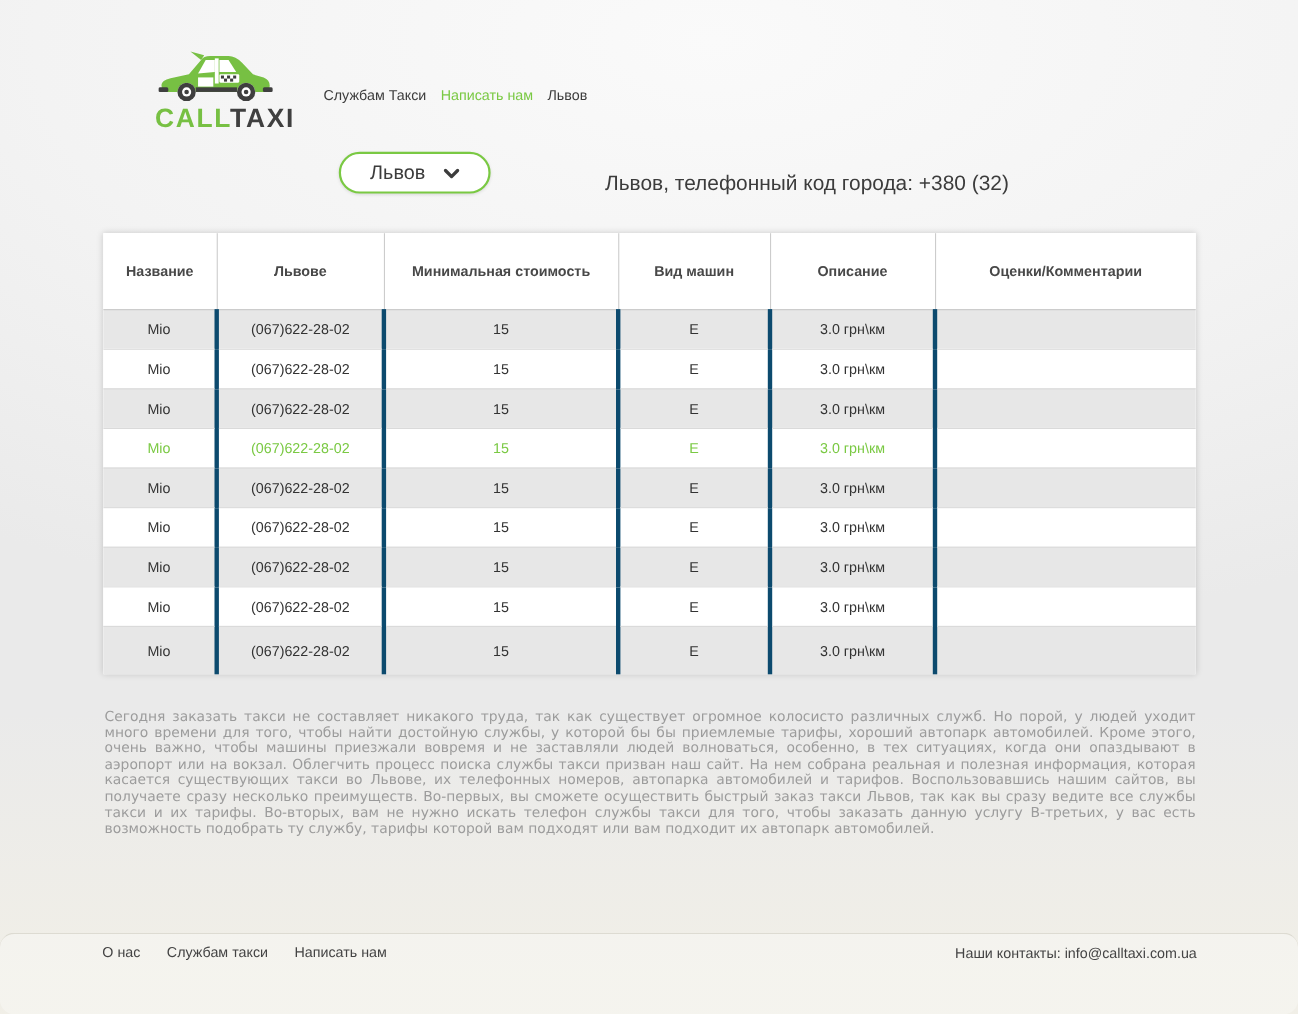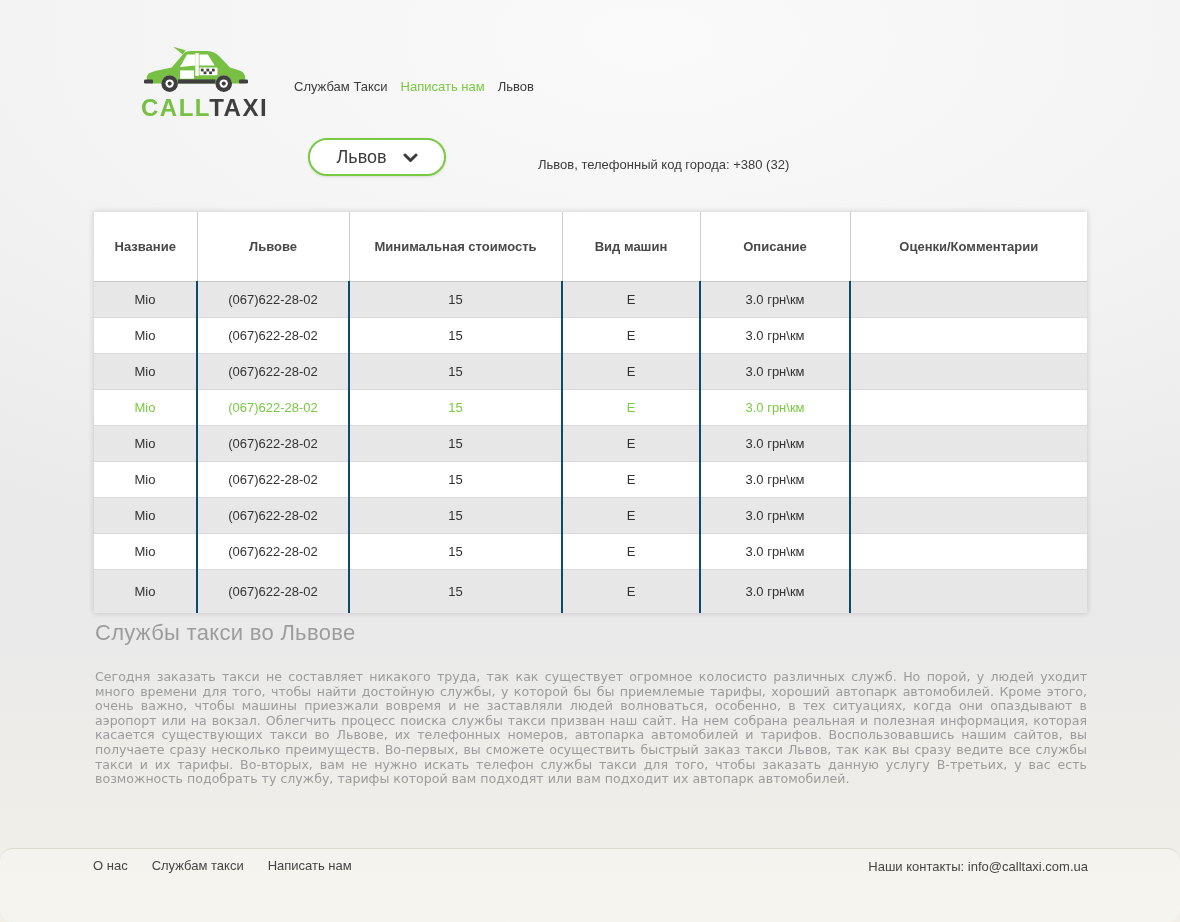--- a/index.html
+++ b/index.html
@@ -33,35 +33,35 @@
 
   
   .city-select{
     position:absolute;left:308px;top:138px;width:138px;height:38px;
     background:#fff;border:2px solid var(--accent-green);border-radius:19px;
     display:flex;align-items:center;justify-content:center;gap:16px;
     font-size:18px;color:var(--dark-text);cursor:pointer;
     box-shadow:0 1px 3px rgba(0,0,0,0.12);
   }
   .city-select .chev{display:block;margin-top:2px;}
-  .city-info{position:absolute;left:538px;top:157px;font-size:13px;color:var(--dark-text);}
+  .city-info{position:absolute;left:550px;top:157px;font-size:19px;color:var(--dark-text);}
 
   
   .table-wrap{position:absolute;left:94px;top:212px;width:993px;box-shadow:0 0 6px rgba(0,0,0,0.18);}
   table{width:100%;border-collapse:collapse;table-layout:fixed;background:#fff;}
   col.c1{width:103px;}col.c2{width:152px;}col.c3{width:213px;}
   col.c4{width:138px;}col.c5{width:150px;}col.c6{width:237px;}
   th{
     height:69px;background:#fff;font-size:13px;font-weight:bold;color:#484848;
     text-align:center;vertical-align:middle;border-right:1px solid #cccccc;border-bottom:1px solid #c9c9c9;
   }
   th:last-child{border-right:none;margin-left:28px;}
   td{
     height:36px;font-size:13px;color:#333;text-align:center;vertical-align:middle;
-    border-right:2px solid #0c4a6e;border-top:1px solid #dadada;
+    border-right:4px solid #0c4a6e;border-top:1px solid #dadada;
   }
   td:last-child{border-right:none;}
   tbody tr:first-child td{border-top:none;}
   tbody tr:nth-child(odd){background:var(--row-gray);}
   tbody tr:nth-child(even){background:#ffffff;}
   tbody tr:last-child td{height:44px;}
   tbody tr{cursor:pointer;}
   tbody tr.highlighted td{color:var(--accent-green);}
 
   
@@ -219,21 +219,20 @@
             <td>15</td>
             <td>E</td>
             <td>3.0 грн\км</td>
             <td></td>
           </tr>
         </tbody>
     </table>
   </div>
 
   <div class="article">
-    <h2>Службы такси во Львове</h2>
     <p>Сегодня заказать такси не составляет никакого труда, так как существует огромное колосисто различных служб. Но порой, у людей уходит много времени для того, чтобы найти достойную службы, у которой бы бы приемлемые тарифы, хороший автопарк автомобилей. Кроме этого, очень важно, чтобы машины приезжали вовремя и не заставляли людей волноваться, особенно, в тех ситуациях, когда они опаздывают в аэропорт или на вокзал. Облегчить процесс поиска службы такси призван наш сайт. На нем собрана реальная и полезная информация, которая касается существующих такси во Львове, их телефонных номеров, автопарка автомобилей и тарифов. Воспользовавшись нашим сайтов, вы получаете сразу несколько преимуществ. Во-первых, вы сможете осуществить быстрый заказ такси Львов, так как вы сразу ведите все службы такси и их тарифы. Во-вторых, вам не нужно искать телефон службы такси для того, чтобы заказать данную услугу В-третьих, у вас есть возможность подобрать ту службу, тарифы которой вам подходят или вам подходит их автопарк автомобилей.</p>
   </div>
 
   <div class="footer">
     <div class="footer-nav">
         <a>О нас</a>
         <a>Службам такси</a>
         <a>Написать нам</a>
       </div>
     <div class="footer-contacts">

